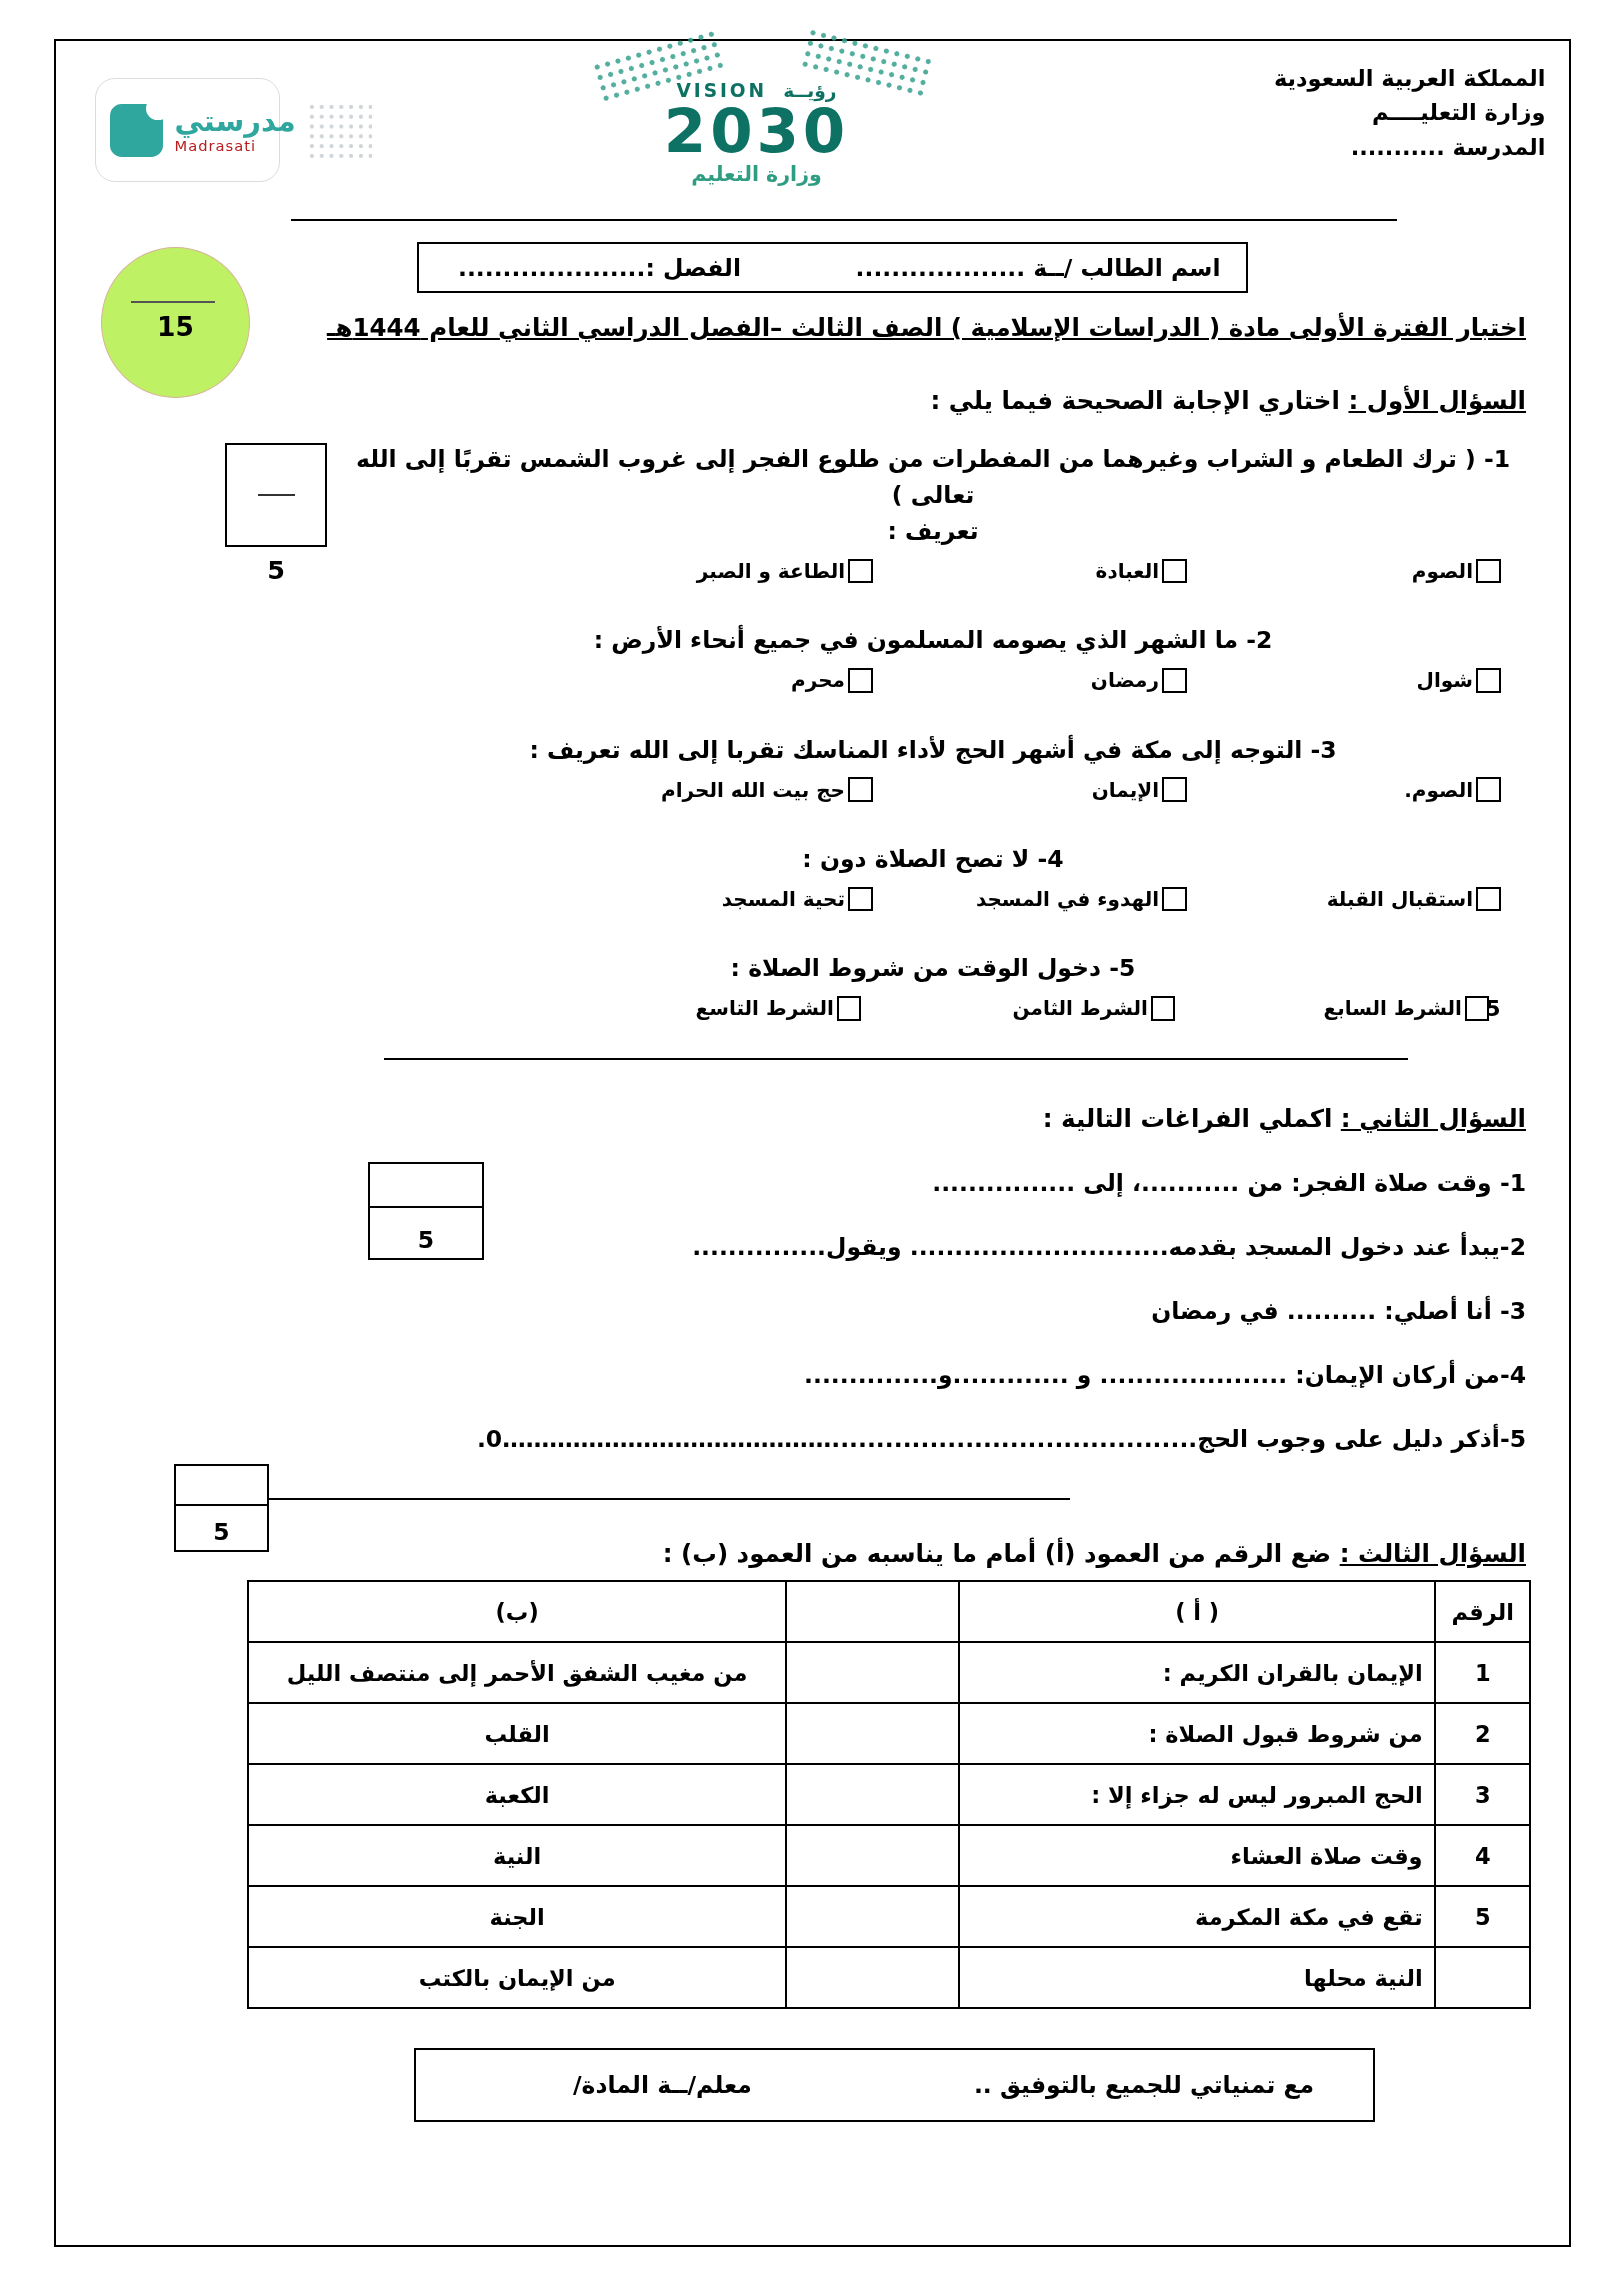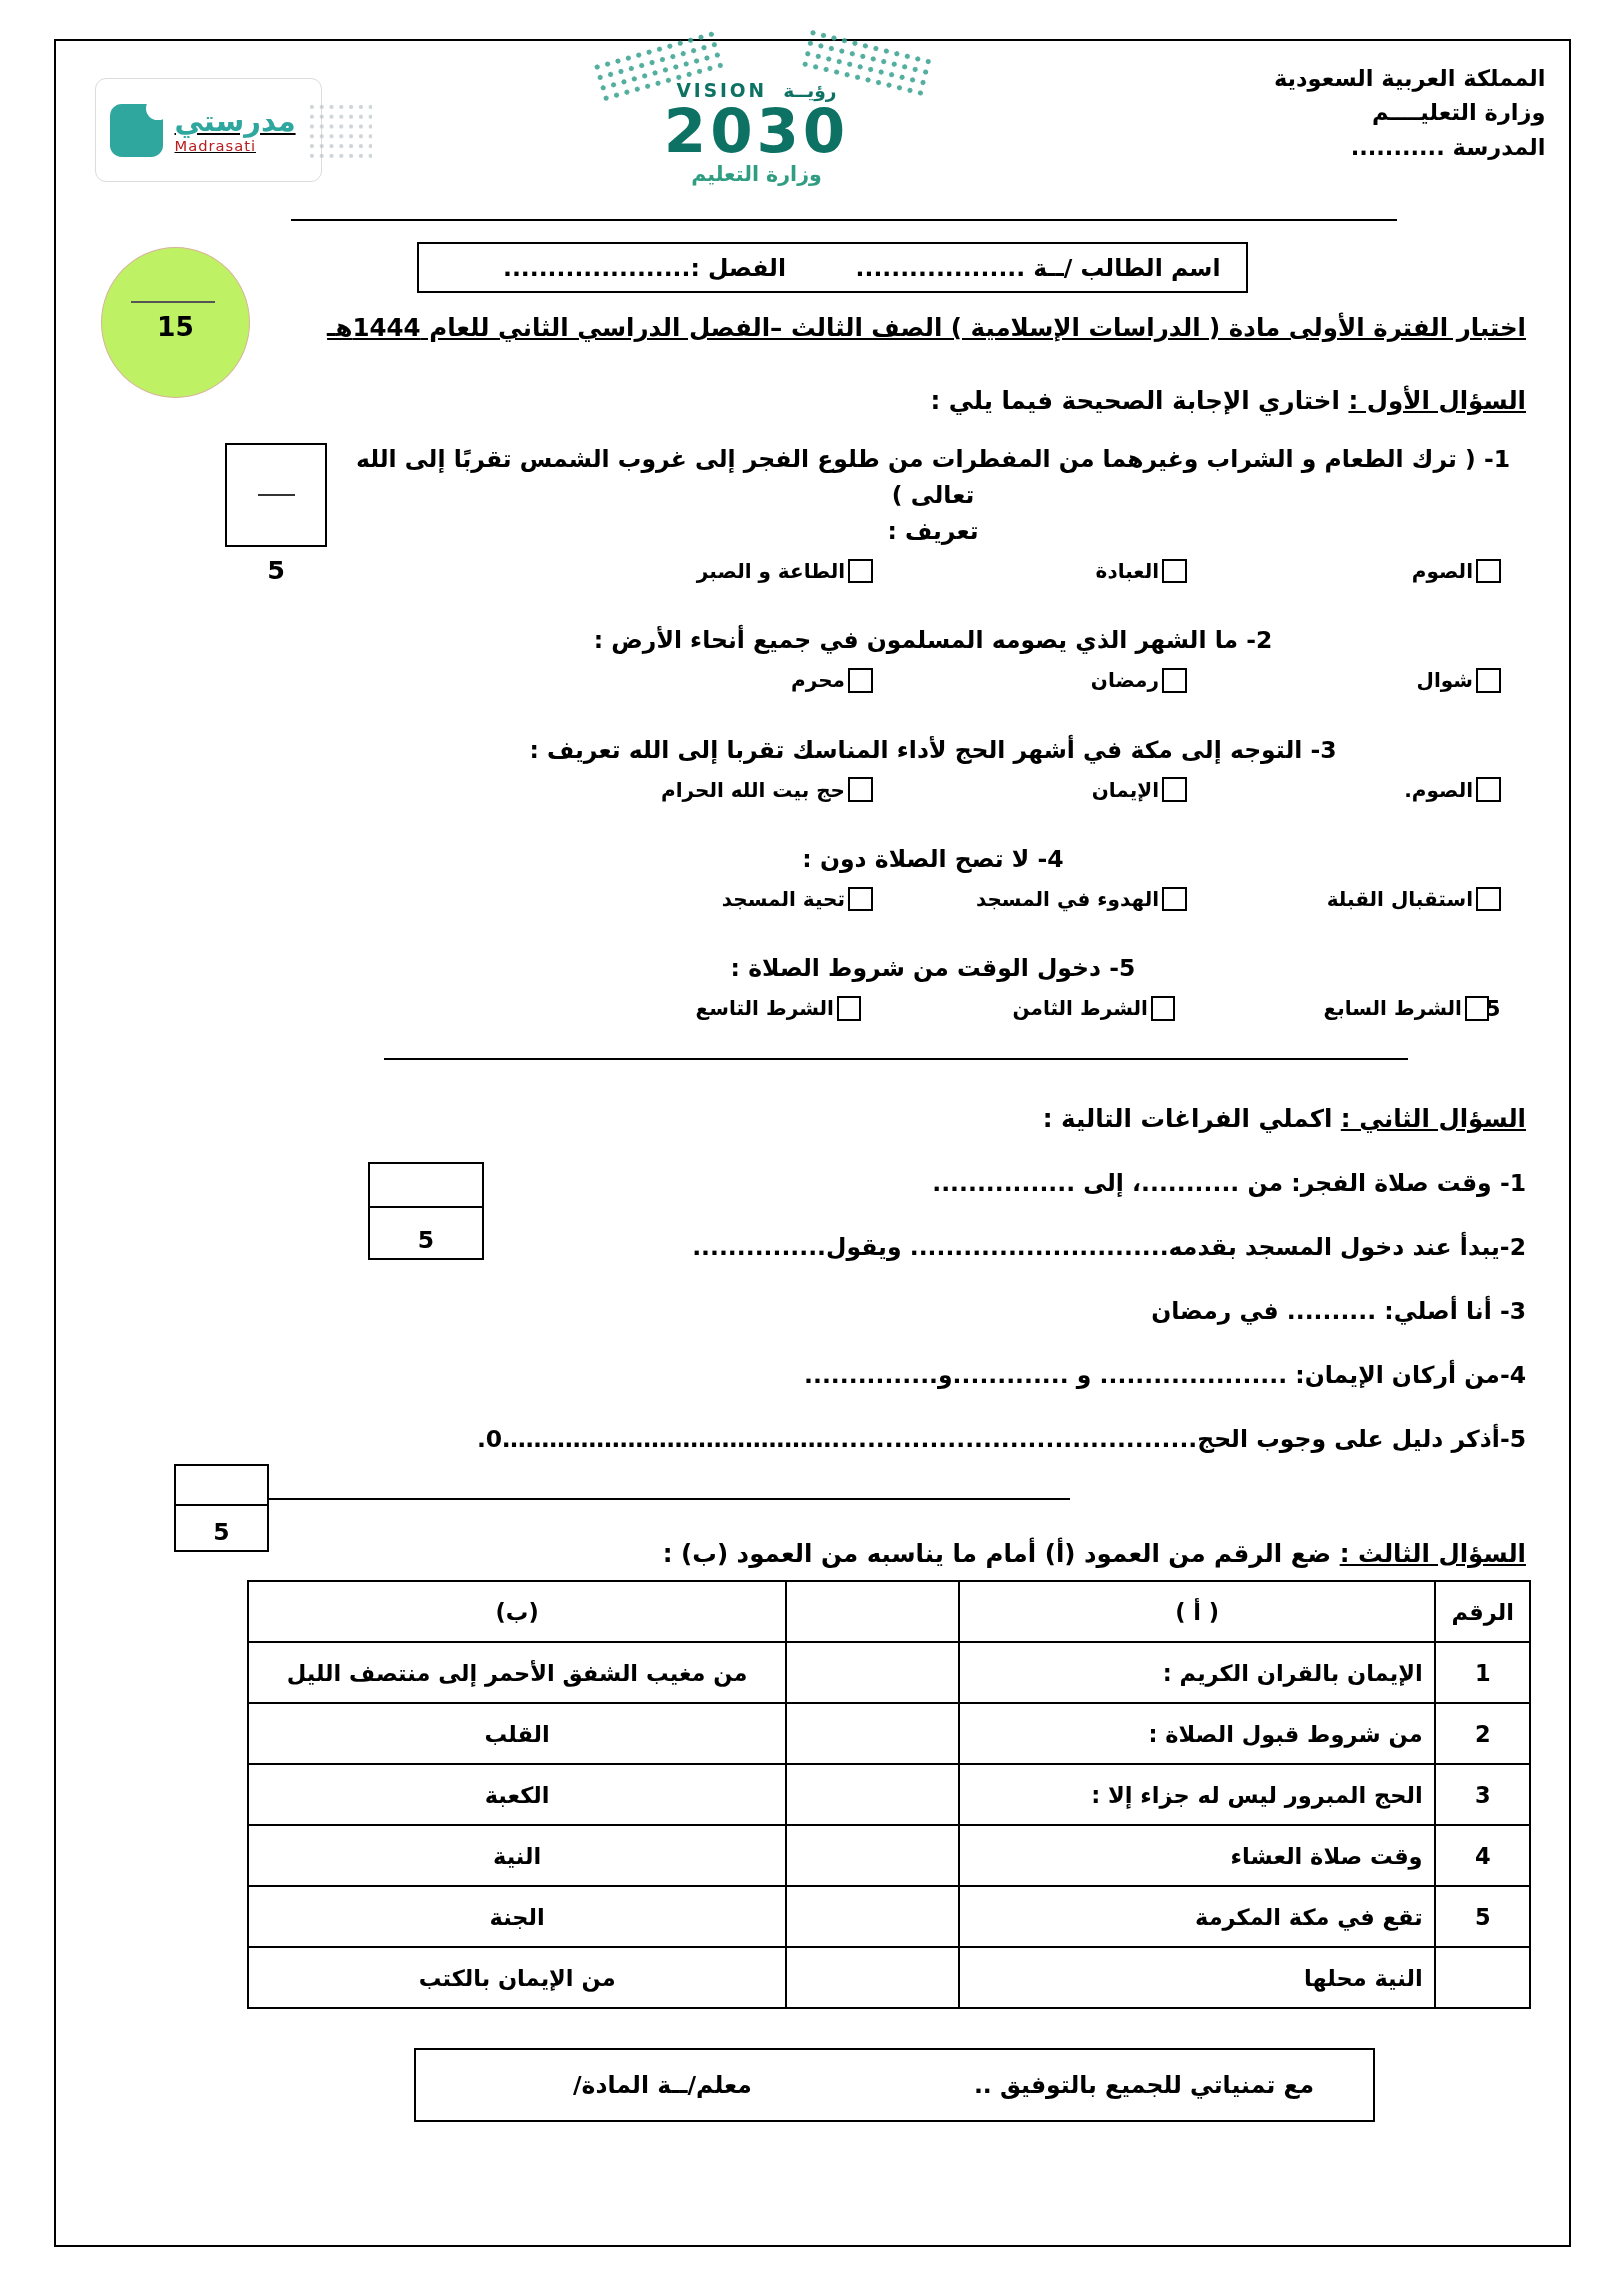--- a/index.html
+++ b/index.html
@@ -14,38 +14,38 @@
   .vision{position:absolute;top:5.9px;left:534px;width:333px;text-align:center;direction:rtl;}
   .v-dots{position:absolute;width:127px;height:43px;opacity:.85;
           background-image:radial-gradient(#35a08d 2.2px, transparent 2.7px);
           background-size:10.8px 10.8px;}
   .v-dots-l{left:3.9px;top:-2px;transform:rotate(-16deg);}
   .v-dots-r{right:-5.9px;top:-5.9px;transform:rotate(14deg);}
   .v-top{font-size:18.6px;color:#0d7264;margin-top:33px;letter-spacing:1px;}
   .v-top .v-en{margin-right:9.8px;letter-spacing:2.9px;}
   .v-year{font-size:61px;line-height:59px;color:#0d7264;letter-spacing:3.9px;direction:ltr;}
   .v-min{font-size:20.6px;color:#2f9d82;margin-top:2px;}
-  .madrasati{position:absolute;left:39px;top:37px;width:227px;height:104px;
-             border:1px solid #dcdcdc;border-radius:11px;display:flex;align-items:center;
-             gap:11.8px;padding:7.8px 13.7px;box-sizing:border-box;direction:ltr;background:#fff;text-decoration:underline;}
+  .madrasati{position:absolute;left:39px;top:37px;width:185px;height:104px;
+             border:1px solid #dcdcdc;border-radius:20px;display:flex;align-items:center;
+             gap:11.8px;padding:7.8px 13.7px;box-sizing:border-box;direction:ltr;background:#fff;}
   .m-icon{width:53px;height:53px;background:#2fa79e;border-radius:11.8px;position:relative;flex:none;}
   .m-icon::after{content:"";position:absolute;right:-6.9px;top:-6.9px;width:23.5px;height:23.5px;
                  background:#fff;border-radius:50%;}
   .m-ar{color:#2fa79e;font-size:29px;font-weight:bold;line-height:31px;}
   .m-en{color:#b91c1c;font-size:14.7px;letter-spacing:1px;font-weight:normal;}
   .m-dots{width:65px;height:57px;opacity:.7;flex:none;
           background-image:radial-gradient(#b9c2c7 1.8px, transparent 2.3px);
           background-size:9.8px 9.8px;}
   .header-line{position:absolute;top:178px;left:235px;width:1106px;border-top:2.9px solid #000;}
 
   
   .student-box{position:absolute;top:201px;left:361px;width:831px;height:51px;
                border:2px solid #000;display:flex;align-items:center;font-size:23.5px;
                padding:0 25.5px;box-sizing:border-box;}
-  .sb-name{width:56%;}
+  .sb-name{width:56%;padding-left:45px;}
   .title{position:absolute;top:272px;right:43px;font-size:24.5px;
          text-decoration:underline;white-space:nowrap;margin-left:40px;}
 
   
   .score-circle{position:absolute;left:45px;top:206px;width:147px;height:149px;
                 background:#bef264;border:1px solid #d8b39a;border-radius:50%;}
   .sc-line{position:absolute;top:53px;left:29px;width:84px;border-top:2.9px solid #555;}
   .sc-val{position:absolute;top:63px;left:0;right:0;text-align:center;font-size:26.5px;}
   .score-box{position:absolute;border:2.9px solid #000;background:#fff;box-sizing:border-box;}
   #sb1{left:169px;top:402px;width:102px;height:104px;}

